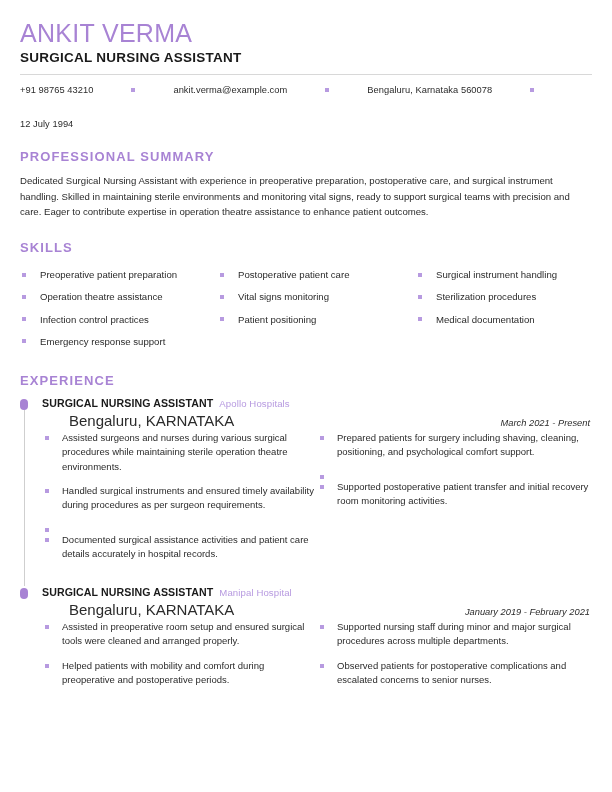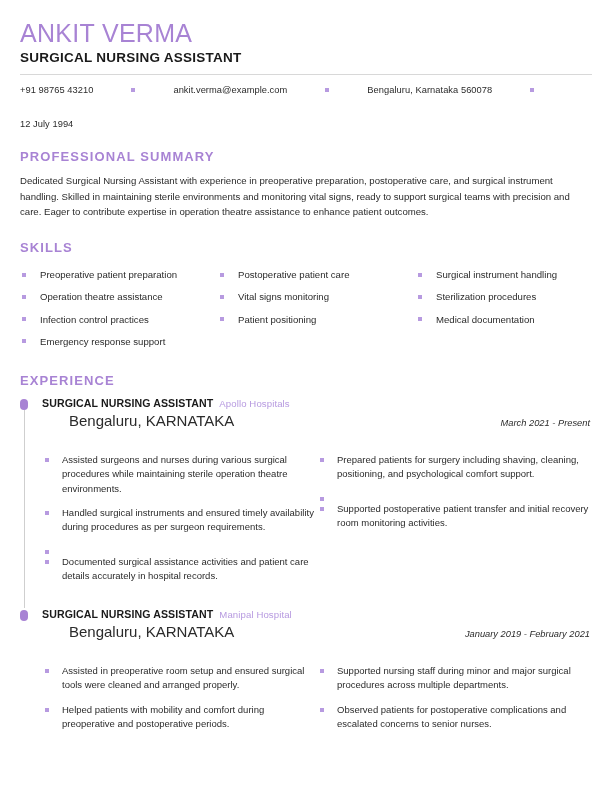--- a/index.html
+++ b/index.html
@@ -171,21 +171,21 @@
     font-size: 9.3px;
     font-style: italic;
     color: #2b2b2b;
     text-align: left;
     padding-right: 2px;
   }
 
   .exp-bullets {
     display: grid;
     grid-template-columns: 1fr 1fr;
-    margin-top: 24px;
+    margin-top: 2px;
   }
   .exp-col { display: flex; flex-direction: column; }
   .exp-bullet {
     position: relative;
     padding-left: 20px;
     font-size: 9.5px;
     line-height: 1.52;
     color: #2b2b2b;
     margin-bottom: 10px;
   }

